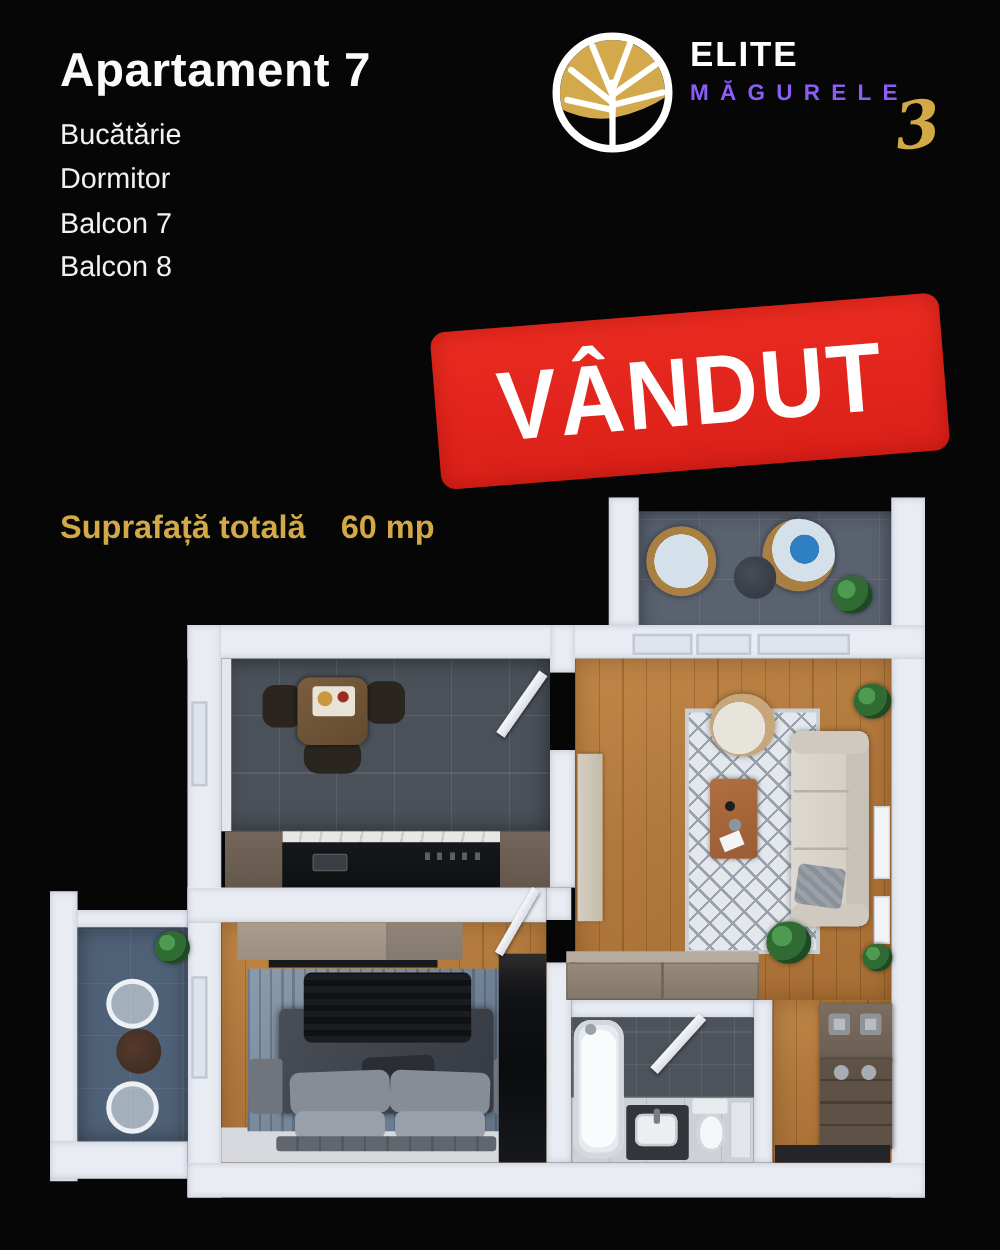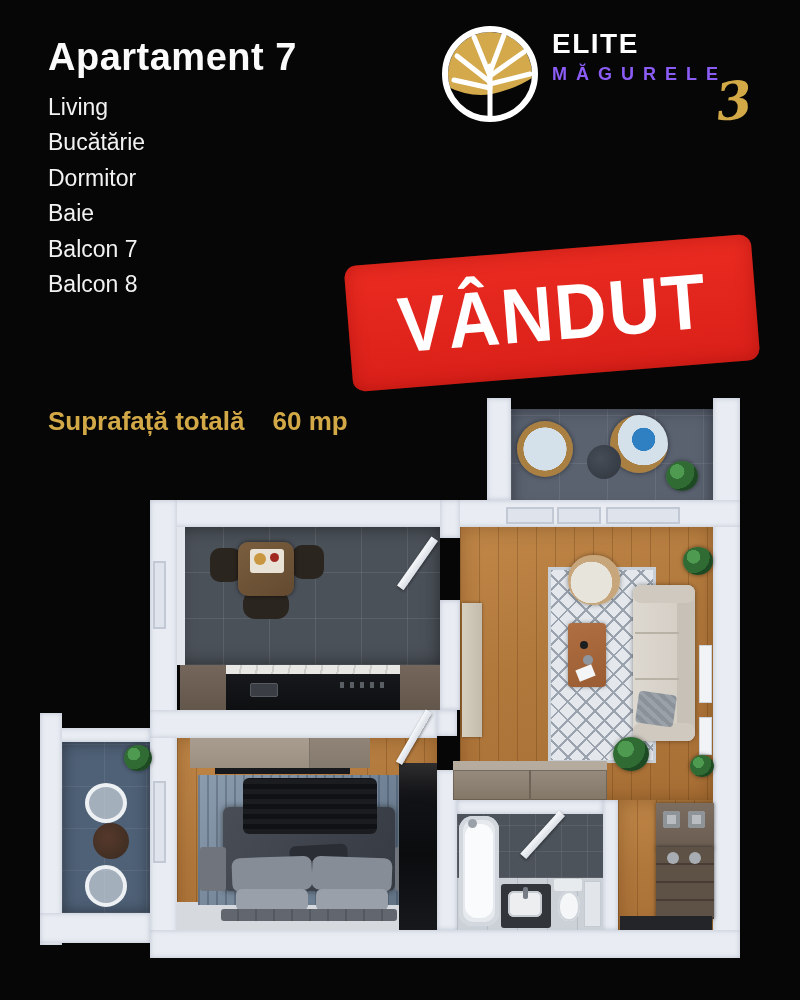--- a/index.html
+++ b/index.html
@@ -61,24 +61,22 @@
   .wframe{position:absolute;background:#dfe4ec;border:2px solid #c2c9d4;box-sizing:border-box;}
   .door-leaf{position:absolute;background:linear-gradient(90deg,#f6f8fa,#d9dee5);
      box-shadow:1px 1px 3px rgba(0,0,0,.45);}
 </style>
 </head>
 <body>
 
 <div class="a title">Apartament 7</div>
 
 <div class="a room-list">
-  <div class="room-item">Living</div>
   <div class="room-item">Bucătărie</div>
   <div class="room-item">Dormitor</div>
-  <div class="room-item">Baie</div>
   <div class="room-item">Balcon 7</div>
   <div class="room-item">Balcon 8</div>
 </div>
 
 <div class="a logo">
   <svg class="a" style="left:2px;top:2px" width="100" height="100" viewBox="0 0 100 100">
     <circle cx="50" cy="50" r="42" fill="#d3a94c"></circle>
     <path d="M6,62 Q30,74 52,70 Q76,65 95,52 L95,96 L5,96 Z" fill="#060606"></path>
     <g stroke="#ffffff" stroke-width="5" stroke-linecap="round" fill="none">
       <line x1="50" y1="93" x2="50" y2="42"></line>

